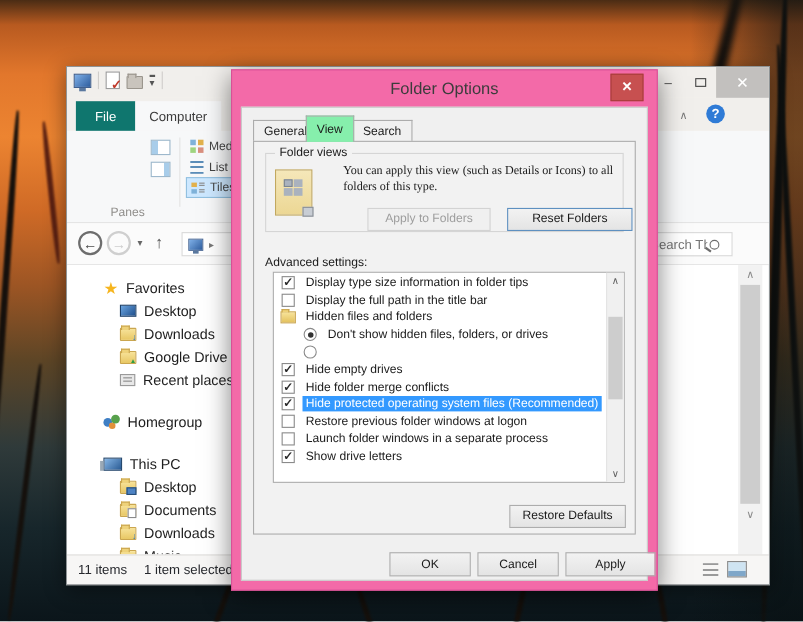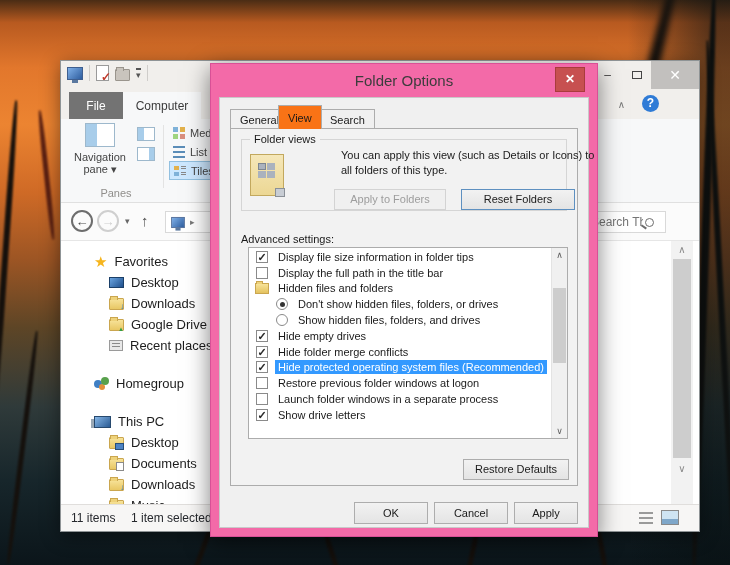--- a/index.html
+++ b/index.html
@@ -27,21 +27,21 @@
   .i-folder-gray::before { content:""; position:absolute; left:0; top:-3px; width:6px; height:3px; background:#c9c4bd; border:1px solid #9a958d; border-bottom:none; }
   .i-qatdrop { font-size:9px; color:#555; border-top:2px solid #555; line-height:8px; padding-top:1px; }
   .capbtns { position:absolute; right:0; top:0; height:28px; display:flex; align-items:stretch; }
   .capbtn { width:29px; display:flex; align-items:center; justify-content:center; color:#444; font-size:12px; }
   .capbtn .sq { width:10px; height:8px; border:1px solid #444; display:block; }
   .capbtn.close { width:48px; background:#c2c0be; color:#fff; font-size:14px; }
 
   
   #ribbontabs { position:absolute; left:0; top:28px; right:0; height:30px; background:#f1efec; }
   .rtab { position:absolute; top:3px; height:27px; display:flex; align-items:center; justify-content:center; font-size:12px; }
-  .rtab.file { left:8px; width:54px; background:#737373; color:#fff; }
+  .rtab.file { left:8px; width:54px; background:#0f766e; color:#fff; }
   .rtab.computer { left:62px; width:78px; background:#f7f8f9; color:#3b3b3b; }
   .rib-min { position:absolute; right:74px; top:38px; color:#777; font-size:10px; }
   .i-help { position:absolute; right:40px; top:34px; width:17px; height:17px; border-radius:50%; background:#2f7bd6; color:#fff; font-size:12px; font-weight:bold; text-align:center; line-height:17px; }
 
   
   #ribbon { position:absolute; left:0; top:58px; right:0; height:84px; background:#f7f8f9; border-bottom:1px solid #e0e0e0; }
   #navpane-btn { position:absolute; left:10px; top:4px; width:58px; height:70px; text-align:center; font-size:11px; color:#444; }
   .i-navpane { display:inline-block; width:30px; height:24px; border:1px solid #9db8cc; background:linear-gradient(90deg,#a8cdea 0 11px,#fff 11px); margin-bottom:2px; }
   #smallpanes { position:absolute; left:76px; top:8px; display:flex; flex-direction:column; gap:6px; }
   .i-pane { width:18px; height:14px; border:1px solid #9db8cc; background:linear-gradient(90deg,#a8cdea 0 6px,#fff 6px); }
@@ -109,31 +109,31 @@
 
   
   #dialog { position:absolute; left:210px; top:63px; width:388px; height:474px; z-index:2;
     background:var(--pink); box-shadow:0 6px 22px rgba(0,0,0,.5); border:1px solid #d85096; }
   #dlg-title { position:absolute; left:0; top:0; right:0; height:33px; color:#3c3c3c; font-size:15px; text-align:center; line-height:33px; }
   #dlg-close { position:absolute; right:12px; top:3px; width:30px; height:25px; background:var(--close-red); border:1px solid #a83c3c; color:#fff; text-align:center; line-height:23px; font-size:12px; font-weight:bold; }
   #dlg-body { position:absolute; left:8px; right:8px; top:33px; bottom:8px; background:#f0f0f0; border:1px solid #c9c9c9; font-size:11px; color:#1a1a1a; }
 
   .dtab { position:absolute; height:20px; padding:0 9px; line-height:20px; background:#f0f0f0; border:1px solid #acacac; border-bottom:none; font-size:11px; }
   .dtab.general { left:10px; top:11px; }
-  .dtab.view { left:58px; top:7px; height:24px; line-height:24px; z-index:3; background:#f97316; }
+  .dtab.view { left:58px; top:7px; height:24px; line-height:24px; z-index:3; background:#86efac; }
   .dtab.search { left:100px; top:11px; }
   #tabpanel { position:absolute; left:10px; right:10px; top:30px; height:358px; border:1px solid #acacac; background:#f2f2f2; z-index:2; }
 
   #groupbox { position:absolute; left:10px; top:10px; right:10px; height:72px; border:1px solid #d5d5d5; }
   #groupbox legend, #gb-legend { position:absolute; left:8px; top:-7px; background:#f2f2f2; padding:0 4px; }
   .fv-icon { position:absolute; left:8px; top:14px; width:34px; height:42px; background:linear-gradient(180deg,#f5e7b9,#ecd794); border:1px solid #c2a85e; }
   .fv-icon::before { content:""; position:absolute; left:7px; top:8px; width:6px; height:5px; background:#aab2be; border:1px solid #7d8691;
      box-shadow:9px 0 0 #aab2be, 0 8px 0 #aab2be, 9px 8px 0 #aab2be; }
   .fv-icon::after { content:""; position:absolute; right:-2px; bottom:-2px; width:8px; height:7px; background:#c8cdd4; border:1px solid #8a9097; }
-  #fv-desc { position:absolute; left:99px; top:8px; width:266px; line-height:15px; }
+  #fv-desc { position:absolute; left:70px; top:8px; width:266px; line-height:15px;font-family:Liberation Serif, serif; }
   .btn { background:linear-gradient(180deg,#f2f2f2,#e4e4e4); border:1px solid #adadad; font-size:11px; color:#1a1a1a; text-align:center; font-family:"Liberation Sans",sans-serif; }
   .btn.disabled { background:#f0f0f0; border-color:#d3d3d3; color:#9d9d9d; }
   .btn.default { border-color:#5e90c0; }
   #btn-apply-folders { position:absolute; left:92px; top:49px; width:112px; height:21px; line-height:19px; }
   #btn-reset-folders { position:absolute; left:219px; top:49px; width:114px; height:21px; line-height:19px; }
 
   #adv-label { position:absolute; left:10px; top:104px; }
   #adv-list { position:absolute; left:17px; top:118px; width:320px; height:192px; background:#fff; border:1px solid #acacac; }
   #adv-rows { position:absolute; left:0; top:1px; right:17px; }
   .adv-row { height:15.8px; display:flex; align-items:center; padding-left:7px; white-space:nowrap; overflow:hidden; }
@@ -145,21 +145,21 @@
   .rad.on::after { content:""; position:absolute; left:2.5px; top:2.5px; width:5px; height:5px; border-radius:50%; background:#333; }
   .fold { width:14px; height:11px; background:linear-gradient(180deg,#f7e39a,#e4c25e); border:1px solid #caa64f; margin-right:6px; flex:0 0 14px; position:relative; margin-left:-1px; }
   .fold::before { content:""; position:absolute; left:0; top:-3px; width:5px; height:2px; background:#eed27a; border:1px solid #caa64f; border-bottom:none; }
   #adv-scroll { position:absolute; right:0; top:0; bottom:0; width:16px; background:#f0f0f0; border-left:1px solid #e3e3e3; color:#606060; }
   #adv-scroll .arr { position:absolute; left:0; right:0; text-align:center; font-size:9px; }
   #adv-scroll .thumb { position:absolute; left:1px; right:1px; top:40px; height:75px; background:#cdcdcd; }
 
   #btn-restore { position:absolute; left:232px; top:330px; width:106px; height:21px; line-height:19px; }
   #btn-ok { position:absolute; left:134px; top:404px; width:74px; height:22px; line-height:20px; }
   #btn-cancel { position:absolute; left:214px; top:404px; width:74px; height:22px; line-height:20px; }
-  #btn-apply { position:absolute; left:294px; top:404px; width:64px; height:22px; line-height:20px; }
+  #btn-apply { position:absolute; left:294px; top:404px; width:82px; height:22px; line-height:20px; }
 </style>
 </head>
 <body>
 
 <div id="wallpaper">
   <div class="blade" style="left:2px;  top:100px; width:6px; height:320px; transform:rotate(4deg);"></div>
   <div class="blade" style="left:44px; top:110px; width:5px; height:130px; transform:rotate(-6deg); background:#5a2012;"></div>
   <div class="blade" style="left:20px; top:330px; width:5px; height:235px; transform:rotate(7deg);"></div>
   <div class="blade" style="left:640px; top:-20px; width:12px; height:230px; transform:rotate(14deg); filter:blur(3px);"></div>
   <div class="blade" style="left:700px; top:-10px; width:8px;  height:580px; transform:rotate(2deg);"></div>
@@ -190,25 +190,20 @@
   </div>
 
   <div id="ribbontabs">
     <div class="rtab file">File</div>
     <div class="rtab computer">Computer</div>
   </div>
   <div class="rib-min">∧</div>
   <div class="i-help">?</div>
 
   <div id="ribbon">
-    <div id="navpane-btn">
-      <span class="i-navpane"></span>
-      <div>Navigation</div>
-      <div>pane ▾</div>
-    </div>
     <div id="smallpanes">
       <span class="i-pane"></span>
       <span class="i-pane right"></span>
     </div>
     <div class="vsep"></div>
     <div id="viewlist">
         <div class="viewrow">
           <span class="vi vi-med"></span>
           <span>Medium icons</span>
         </div>
@@ -317,37 +312,36 @@
         <div id="fv-desc">You can apply this view (such as Details or Icons) to all folders of this type.</div>
         <button class="btn disabled" id="btn-apply-folders">Apply to Folders</button>
         <button class="btn default" id="btn-reset-folders">Reset Folders</button>
       </div>
 
       <div id="adv-label">Advanced settings:</div>
       <div id="adv-list">
         <div id="adv-rows">
             <div class="adv-row">
               <span class="chk">✓</span>
-              <span class="lab">Display file size information in folder tips</span>
+              <span class="lab">Display type size information in folder tips</span>
             </div>
             <div class="adv-row">
               <span class="chk"></span>
               <span class="lab">Display the full path in the title bar</span>
             </div>
             <div class="adv-row">
               <span class="fold"></span>
               <span class="lab">Hidden files and folders</span>
             </div>
             <div class="adv-row indent">
               <span class="rad on"></span>
               <span class="lab">Don't show hidden files, folders, or drives</span>
             </div>
             <div class="adv-row indent">
               <span class="rad"></span>
-              <span class="lab">Show hidden files, folders, and drives</span>
             </div>
             <div class="adv-row">
               <span class="chk">✓</span>
               <span class="lab">Hide empty drives</span>
             </div>
             <div class="adv-row">
               <span class="chk">✓</span>
               <span class="lab">Hide folder merge conflicts</span>
             </div>
             <div class="adv-row">

